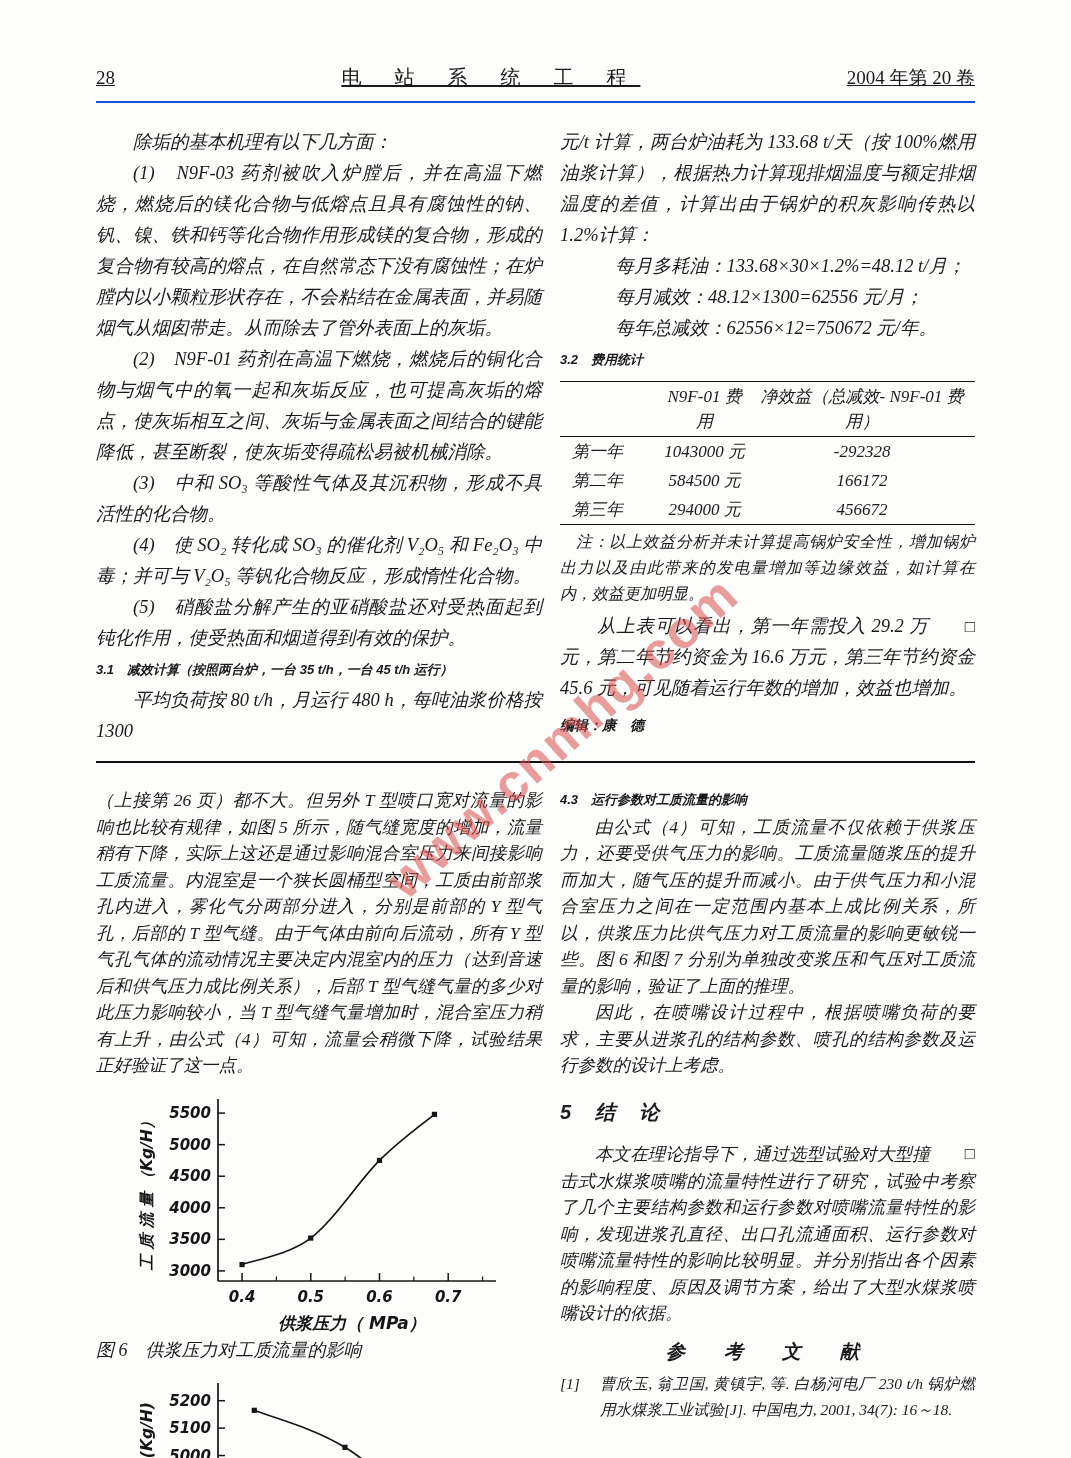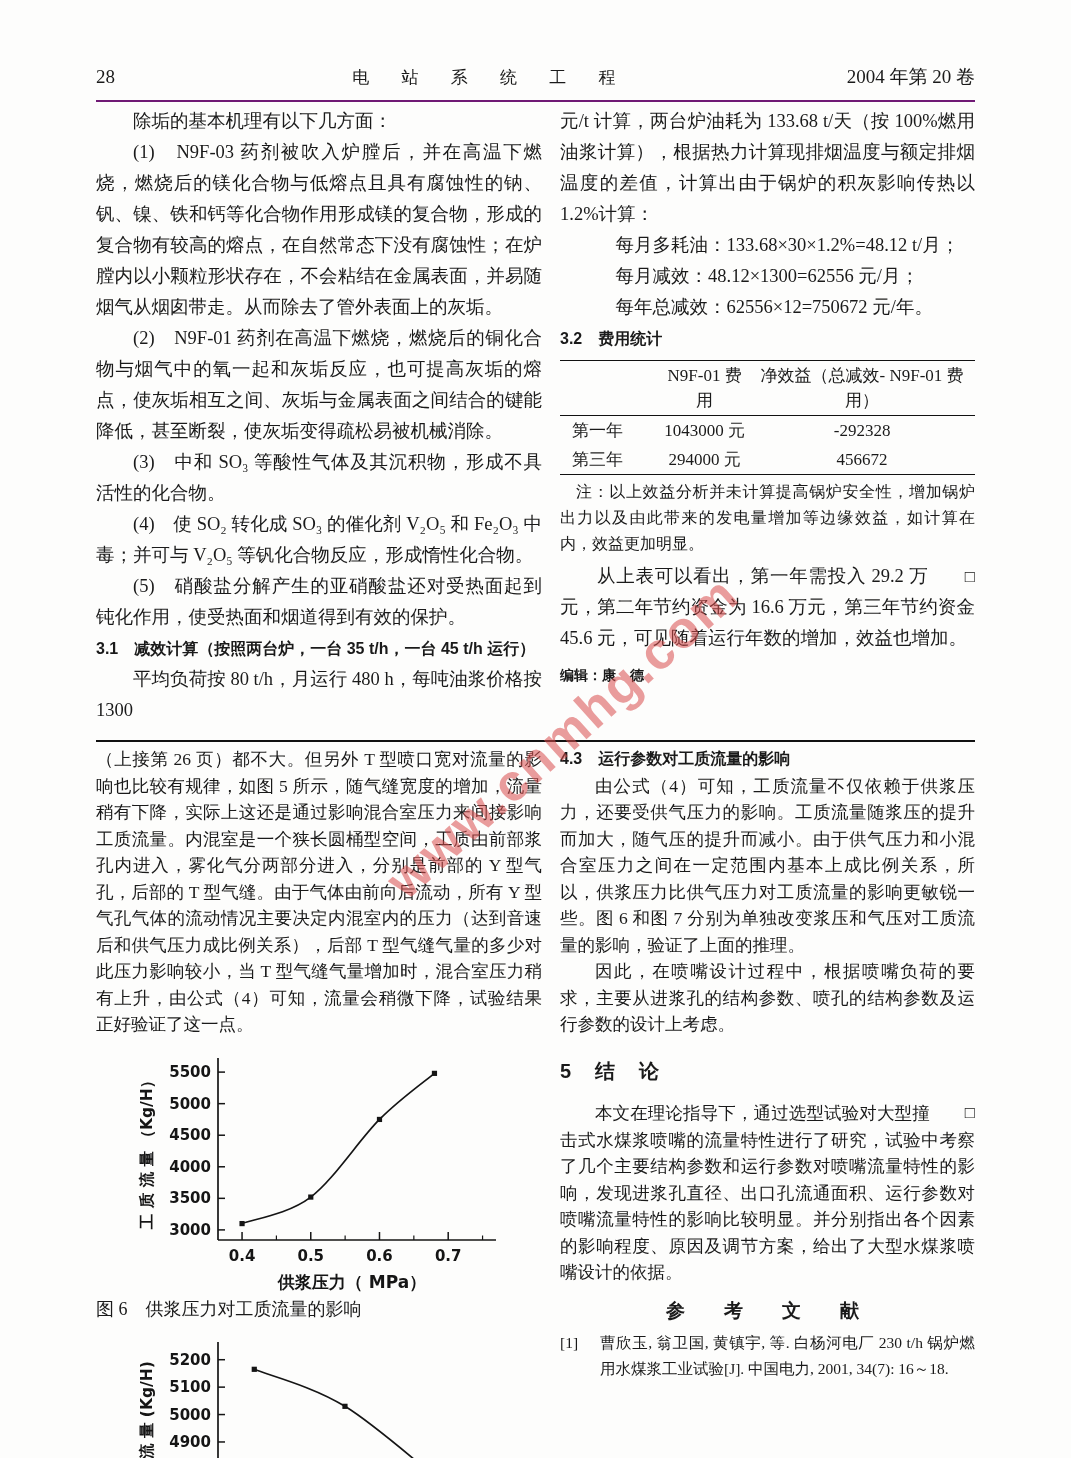--- a/index.html
+++ b/index.html
@@ -10,36 +10,37 @@
     background:#fdfdfc;
     color:#1a1a1a;
     font-family:"Liberation Serif","DejaVu Serif",serif;
     overflow:hidden;
     box-sizing:border-box;
     padding:64px 96px 0 96px;
   }
   
   .header{
     display:flex;align-items:baseline;justify-content:space-between;
-    border-bottom:2px solid #701a75;
+    border-bottom:2px solid #1d4ed8;
     padding-bottom:10px;
     font-size:19px;
-  }
-  .header .jtitle{letter-spacing:14px;font-size:17px;margin-left:20px;}
-  
-  .columns{display:flex;gap:18px;margin-top:4px;}
+    text-decoration:underline;
+  }
+  .header .jtitle{letter-spacing:14px;font-size:20px;margin-left:20px;}
+  
+  .columns{display:flex;gap:18px;margin-top:24px;font-style:italic;}
   .col-l{width:446px;flex:none;}
   .col-r{width:415px;flex:none;}
   
   .a1{font-size:18.5px;line-height:31px;text-align:justify;}
   .a1 p{margin:0;}
   .a1 .ind{text-indent:2em;}
   .subhead{
     font-family:"Liberation Sans","DejaVu Sans",sans-serif;
-    font-weight:bold;font-size:16px;
+    font-weight:bold;font-size:13px;
   }
   .calc{margin-left:3em !important;}
   
   .cost-table{
     width:100%;
     border-collapse:collapse;
     margin:6px 0 4px 0;
     font-size:17px;line-height:25px;
     border-top:1.5px solid #111;
     border-bottom:1.5px solid #111;
@@ -136,20 +137,25 @@
             <th></th>
             <th>N9F-01 费用</th>
             <th>净效益（总减效- N9F-01 费用）</th>
           </tr>
         </thead>
         <tbody>
           <tr>
             <td>第一年</td>
             <td>1043000 元</td>
             <td>-292328</td>
+          </tr>
+          <tr>
+            <td>第二年</td>
+            <td>584500 元</td>
+            <td>166172</td>
           </tr>
           <tr>
             <td>第三年</td>
             <td>294000 元</td>
             <td>456672</td>
           </tr>
         </tbody>
       </table>
 
       <p class="note note-ind">注：以上效益分析并未计算提高锅炉安全性，增加锅炉出力以及由此带来的发电量增加等边缘效益，如计算在内，效益更加明显。</p>

